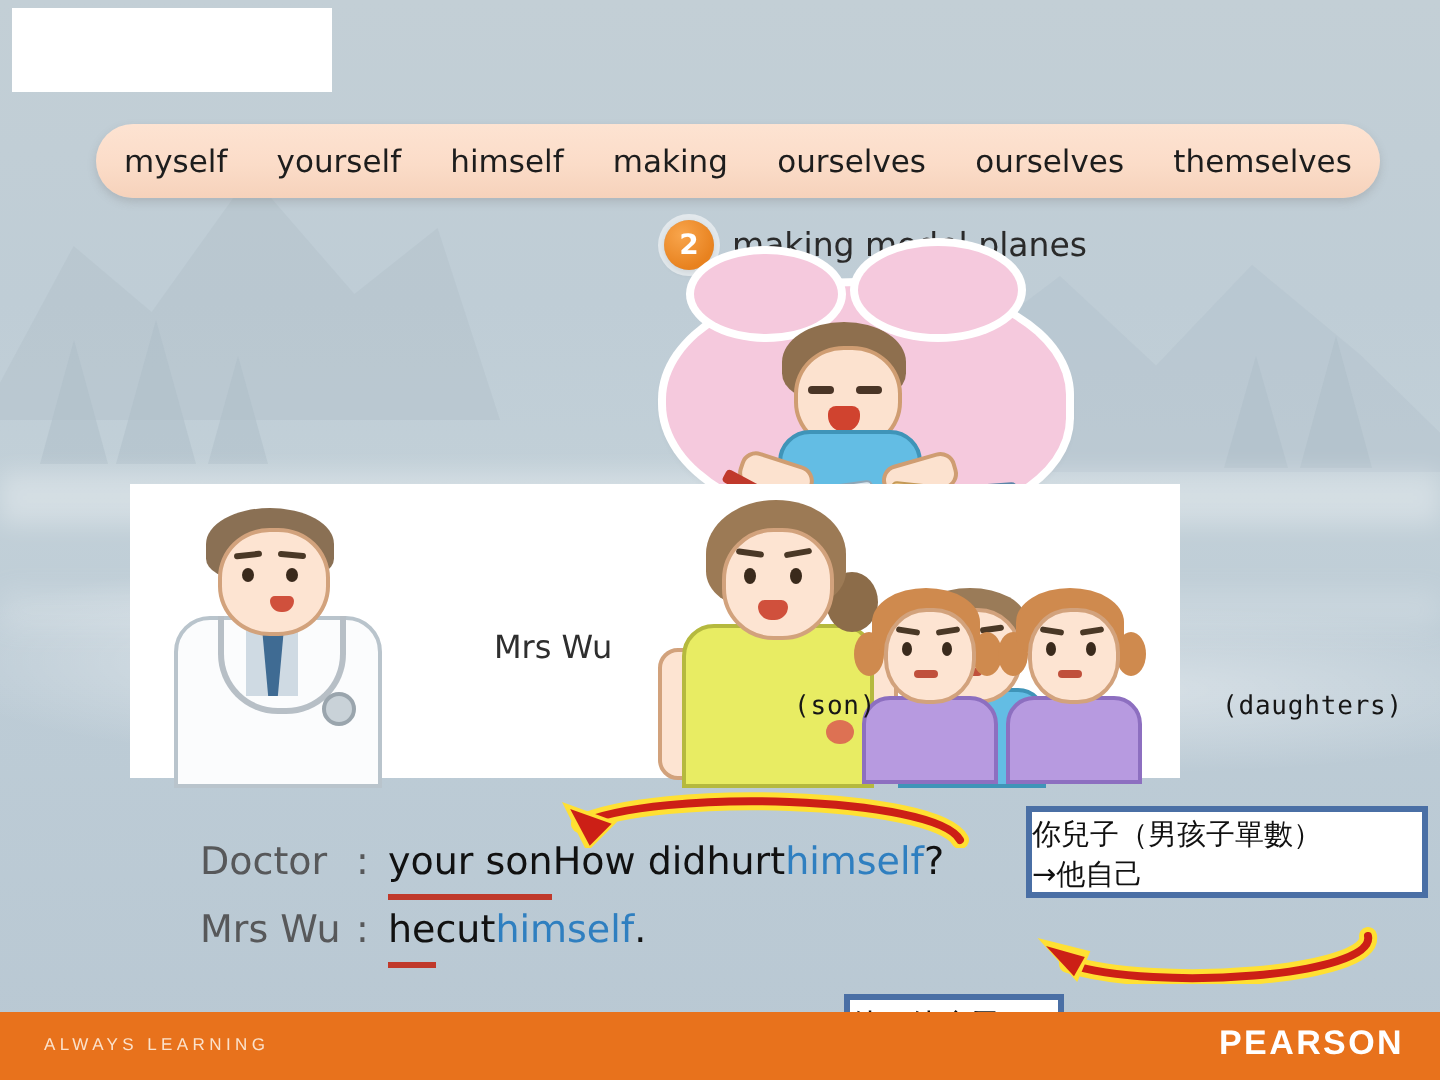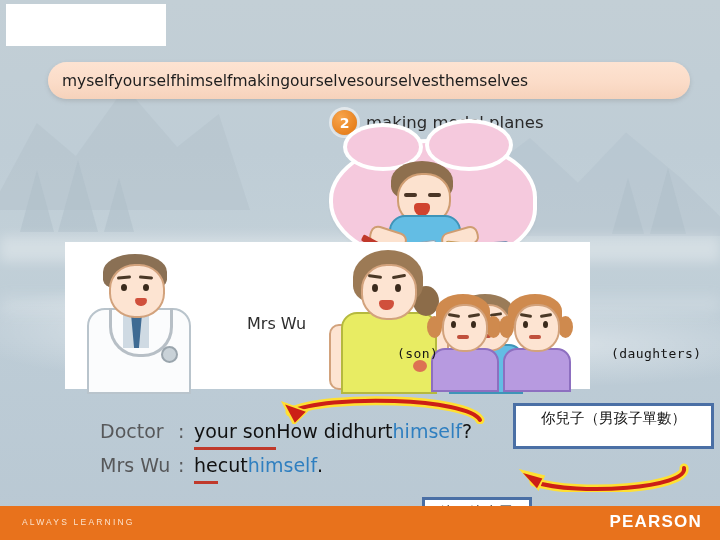--- a/index.html
+++ b/index.html
@@ -42,21 +42,21 @@
       -1.6px  1.6px 0 #fff, 1.6px  1.6px 0 #fff,
       0 -2px 0 #fff, 0 2px 0 #fff, -2px 0 0 #fff, 2px 0 0 #fff;
   }
 
   
   #wordbank{
     position:absolute;left:48px;top:62px;width:642px;height:37px;
     background:linear-gradient(180deg,#fde3d2 0%,#fbdcc8 55%,#f6d2bb 100%);
     border-radius:19px;
     box-shadow:0 2px 4px rgba(120,120,120,.28);
-    display:flex;align-items:center;justify-content:flex-start;
+    display:flex;align-items:center;justify-content:space-between;
     padding:12px 14px;box-sizing:border-box;
   }
   #wordbank .w{
     font-family:"DejaVu Sans",sans-serif;
     font-size:15.5px;color:#1d1d1d;white-space:nowrap;
   }
 
   
   #item-row{position:absolute;left:332px;top:110px;display:flex;align-items:center;gap:9px;}
   #item-num{
@@ -187,21 +187,21 @@
   .refl{color:#2f7fc0;}
 
   
   .arrowbox{position:absolute;pointer-events:none;}
   #arrow1{left:268px;top:396px;width:230px;height:28px;}
   #arrow2{left:508px;top:462px;width:195px;height:30px;}
 
   
   .zhbox{position:absolute;background:#ffffff;border:3px solid #4a6fa5;
     font-family:"DejaVu Sans","Liberation Sans",sans-serif;color:#111;
-    text-align:center;box-sizing:border-box;}
+    text-align:left;box-sizing:border-box;}
   #zh-note-1{left:513px;top:403px;width:201px;height:46px;font-size:14.5px;
     line-height:20px;padding-top:2px;}
   #zh-note-2{left:422px;top:497px;width:110px;height:31px;font-size:16px;line-height:26px;}
 
   
   #footer{position:absolute;left:0;top:506px;width:720px;height:34px;background:#e8721c;}
   #always{position:absolute;left:22px;top:517px;color:#fbe2cc;font-size:8.5px;
     letter-spacing:2.2px;font-family:"Liberation Sans",sans-serif;}
   #pearson{position:absolute;right:18px;top:512px;color:#ffffff;font-size:17px;
     font-weight:bold;letter-spacing:1.2px;font-family:"Liberation Sans",sans-serif;}
@@ -350,20 +350,21 @@
       <span class="colon">:</span>
       <span class="sent uline">he</span>
       <span class="sent"> cut </span>
       <span class="sent refl">himself</span>
       <span class="sent">.</span>
     </div>
   </div>
 
   <div class="zhbox" id="zh-note-1">
     <div>你兒子（男孩子單數）</div>
+    <div><span>→</span><span>他自己</span></div>
   </div>
   <div class="zhbox" id="zh-note-2">他→他自己</div>
 
   <div id="footer"></div>
   <div id="always">ALWAYS LEARNING</div>
   <div id="pearson">PEARSON</div>
 
 </div>
 
 </body></html>

